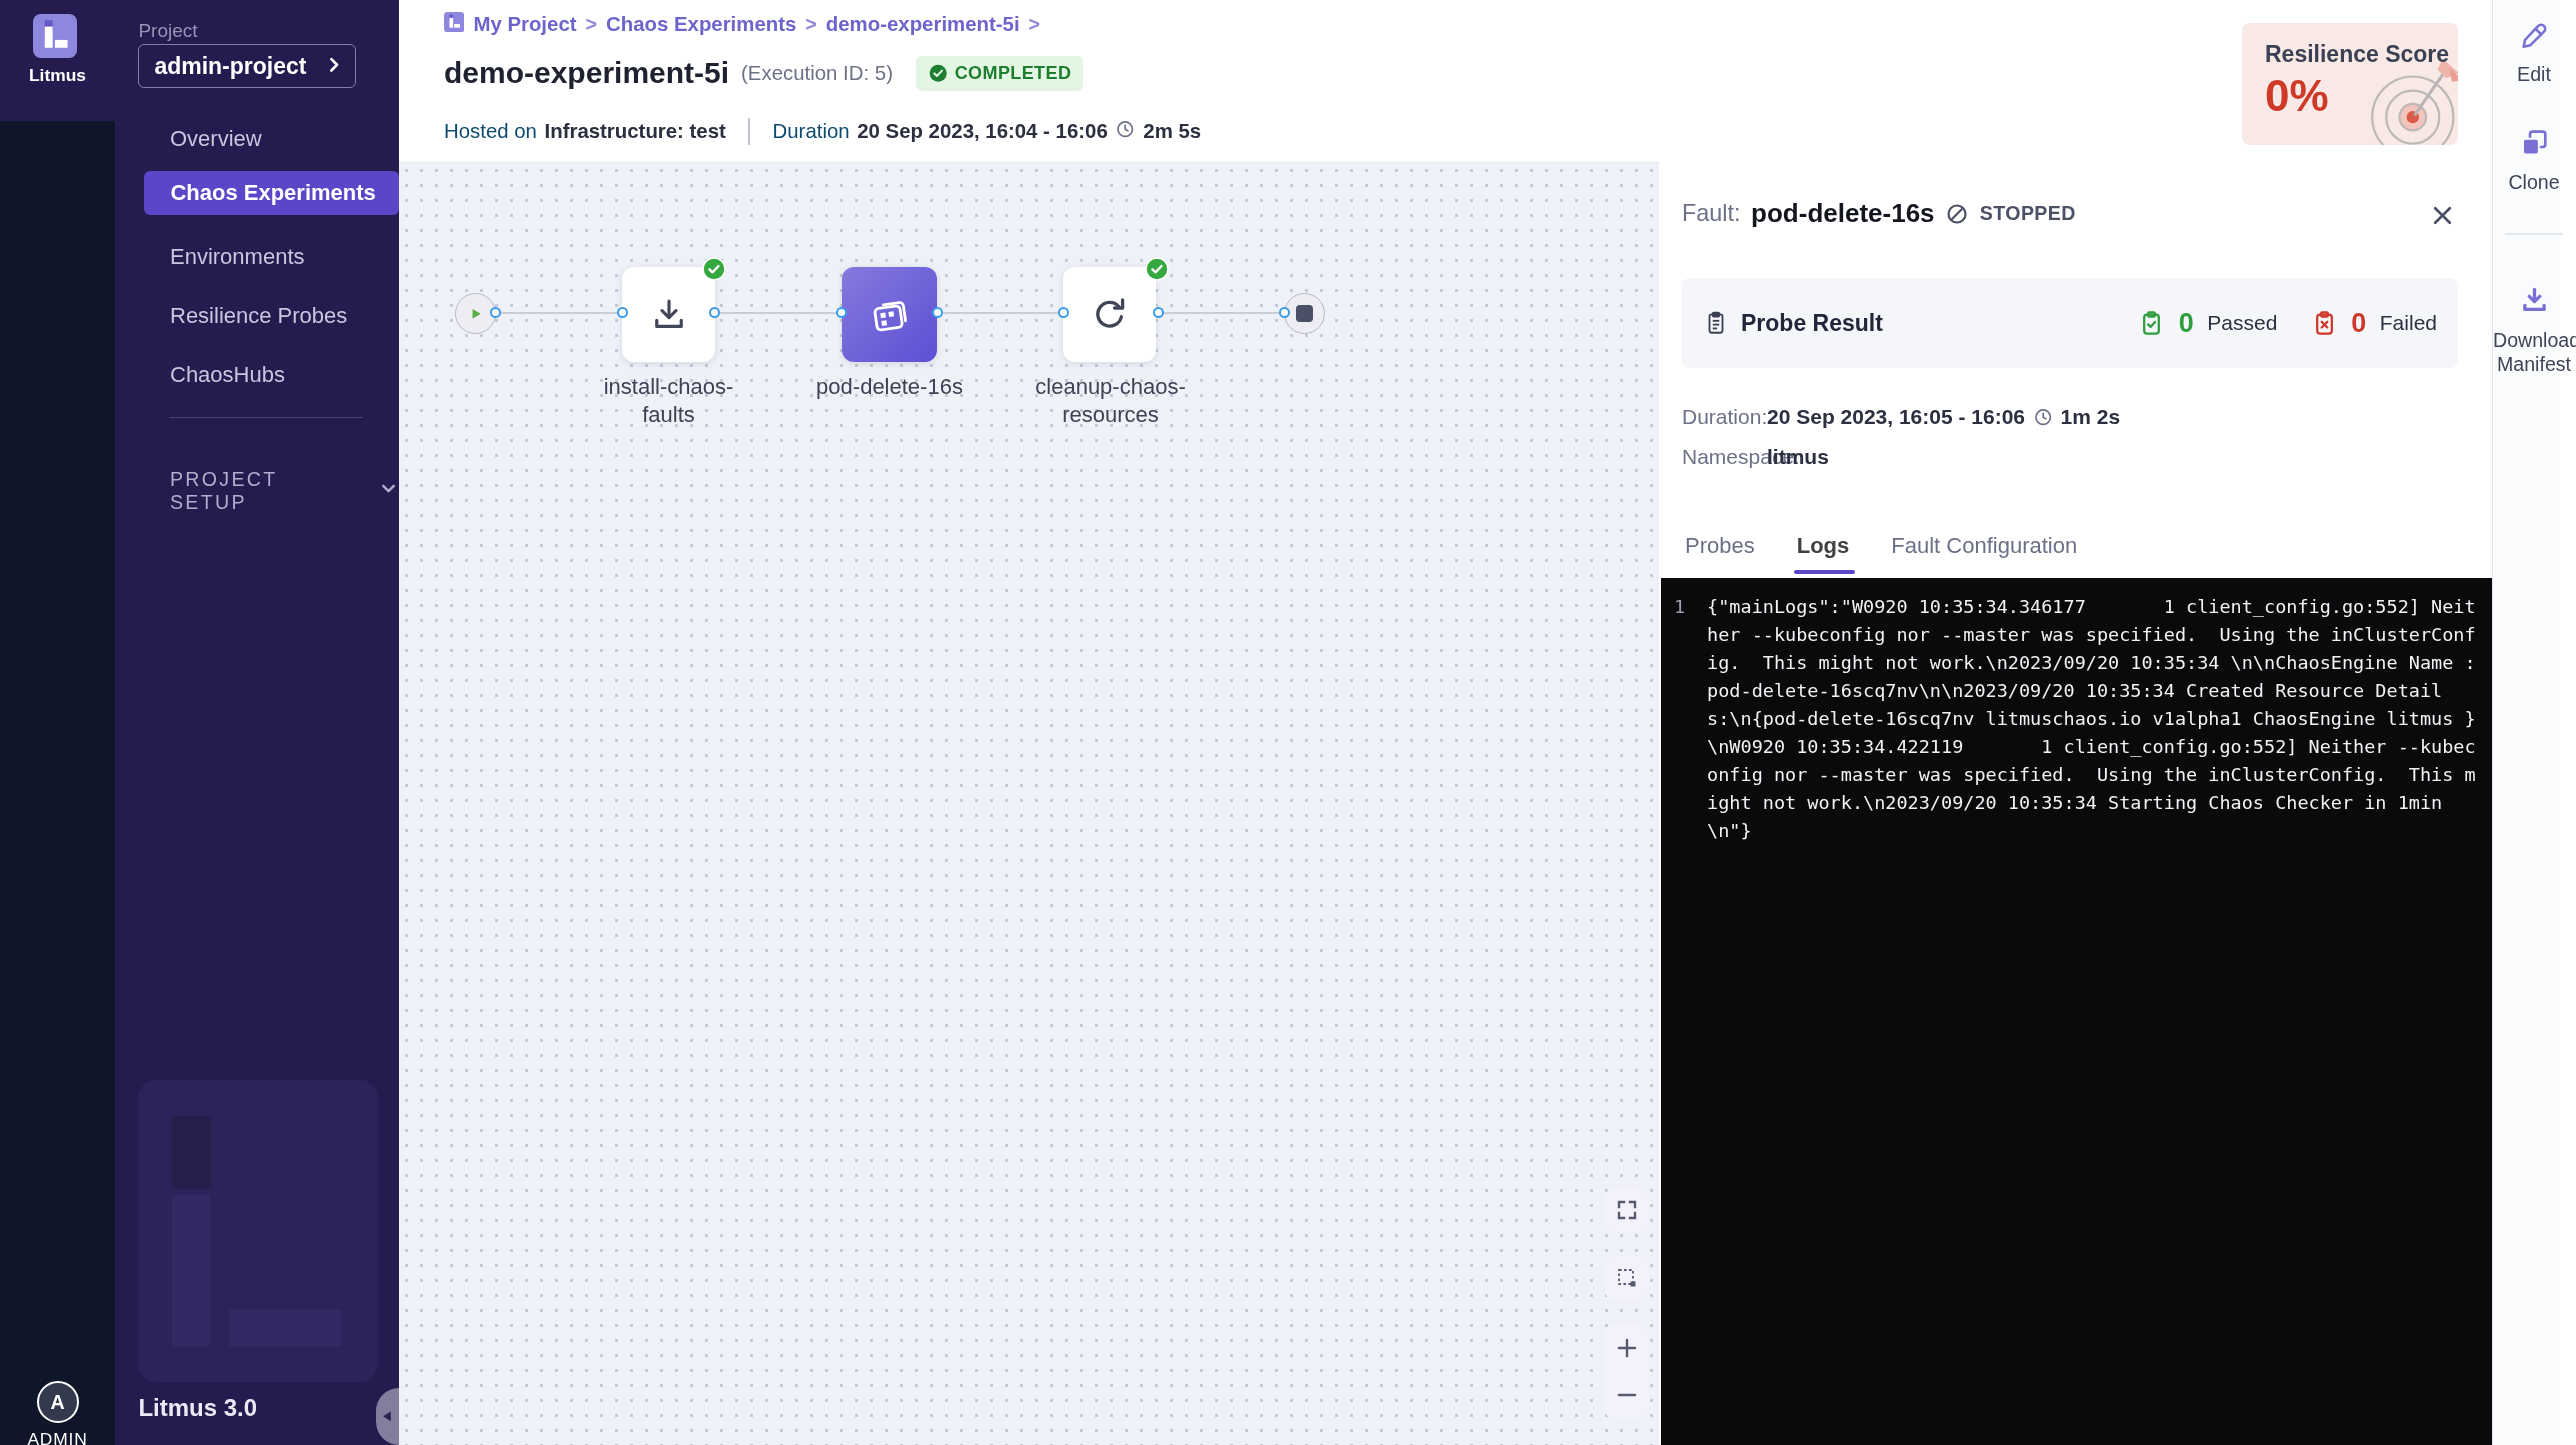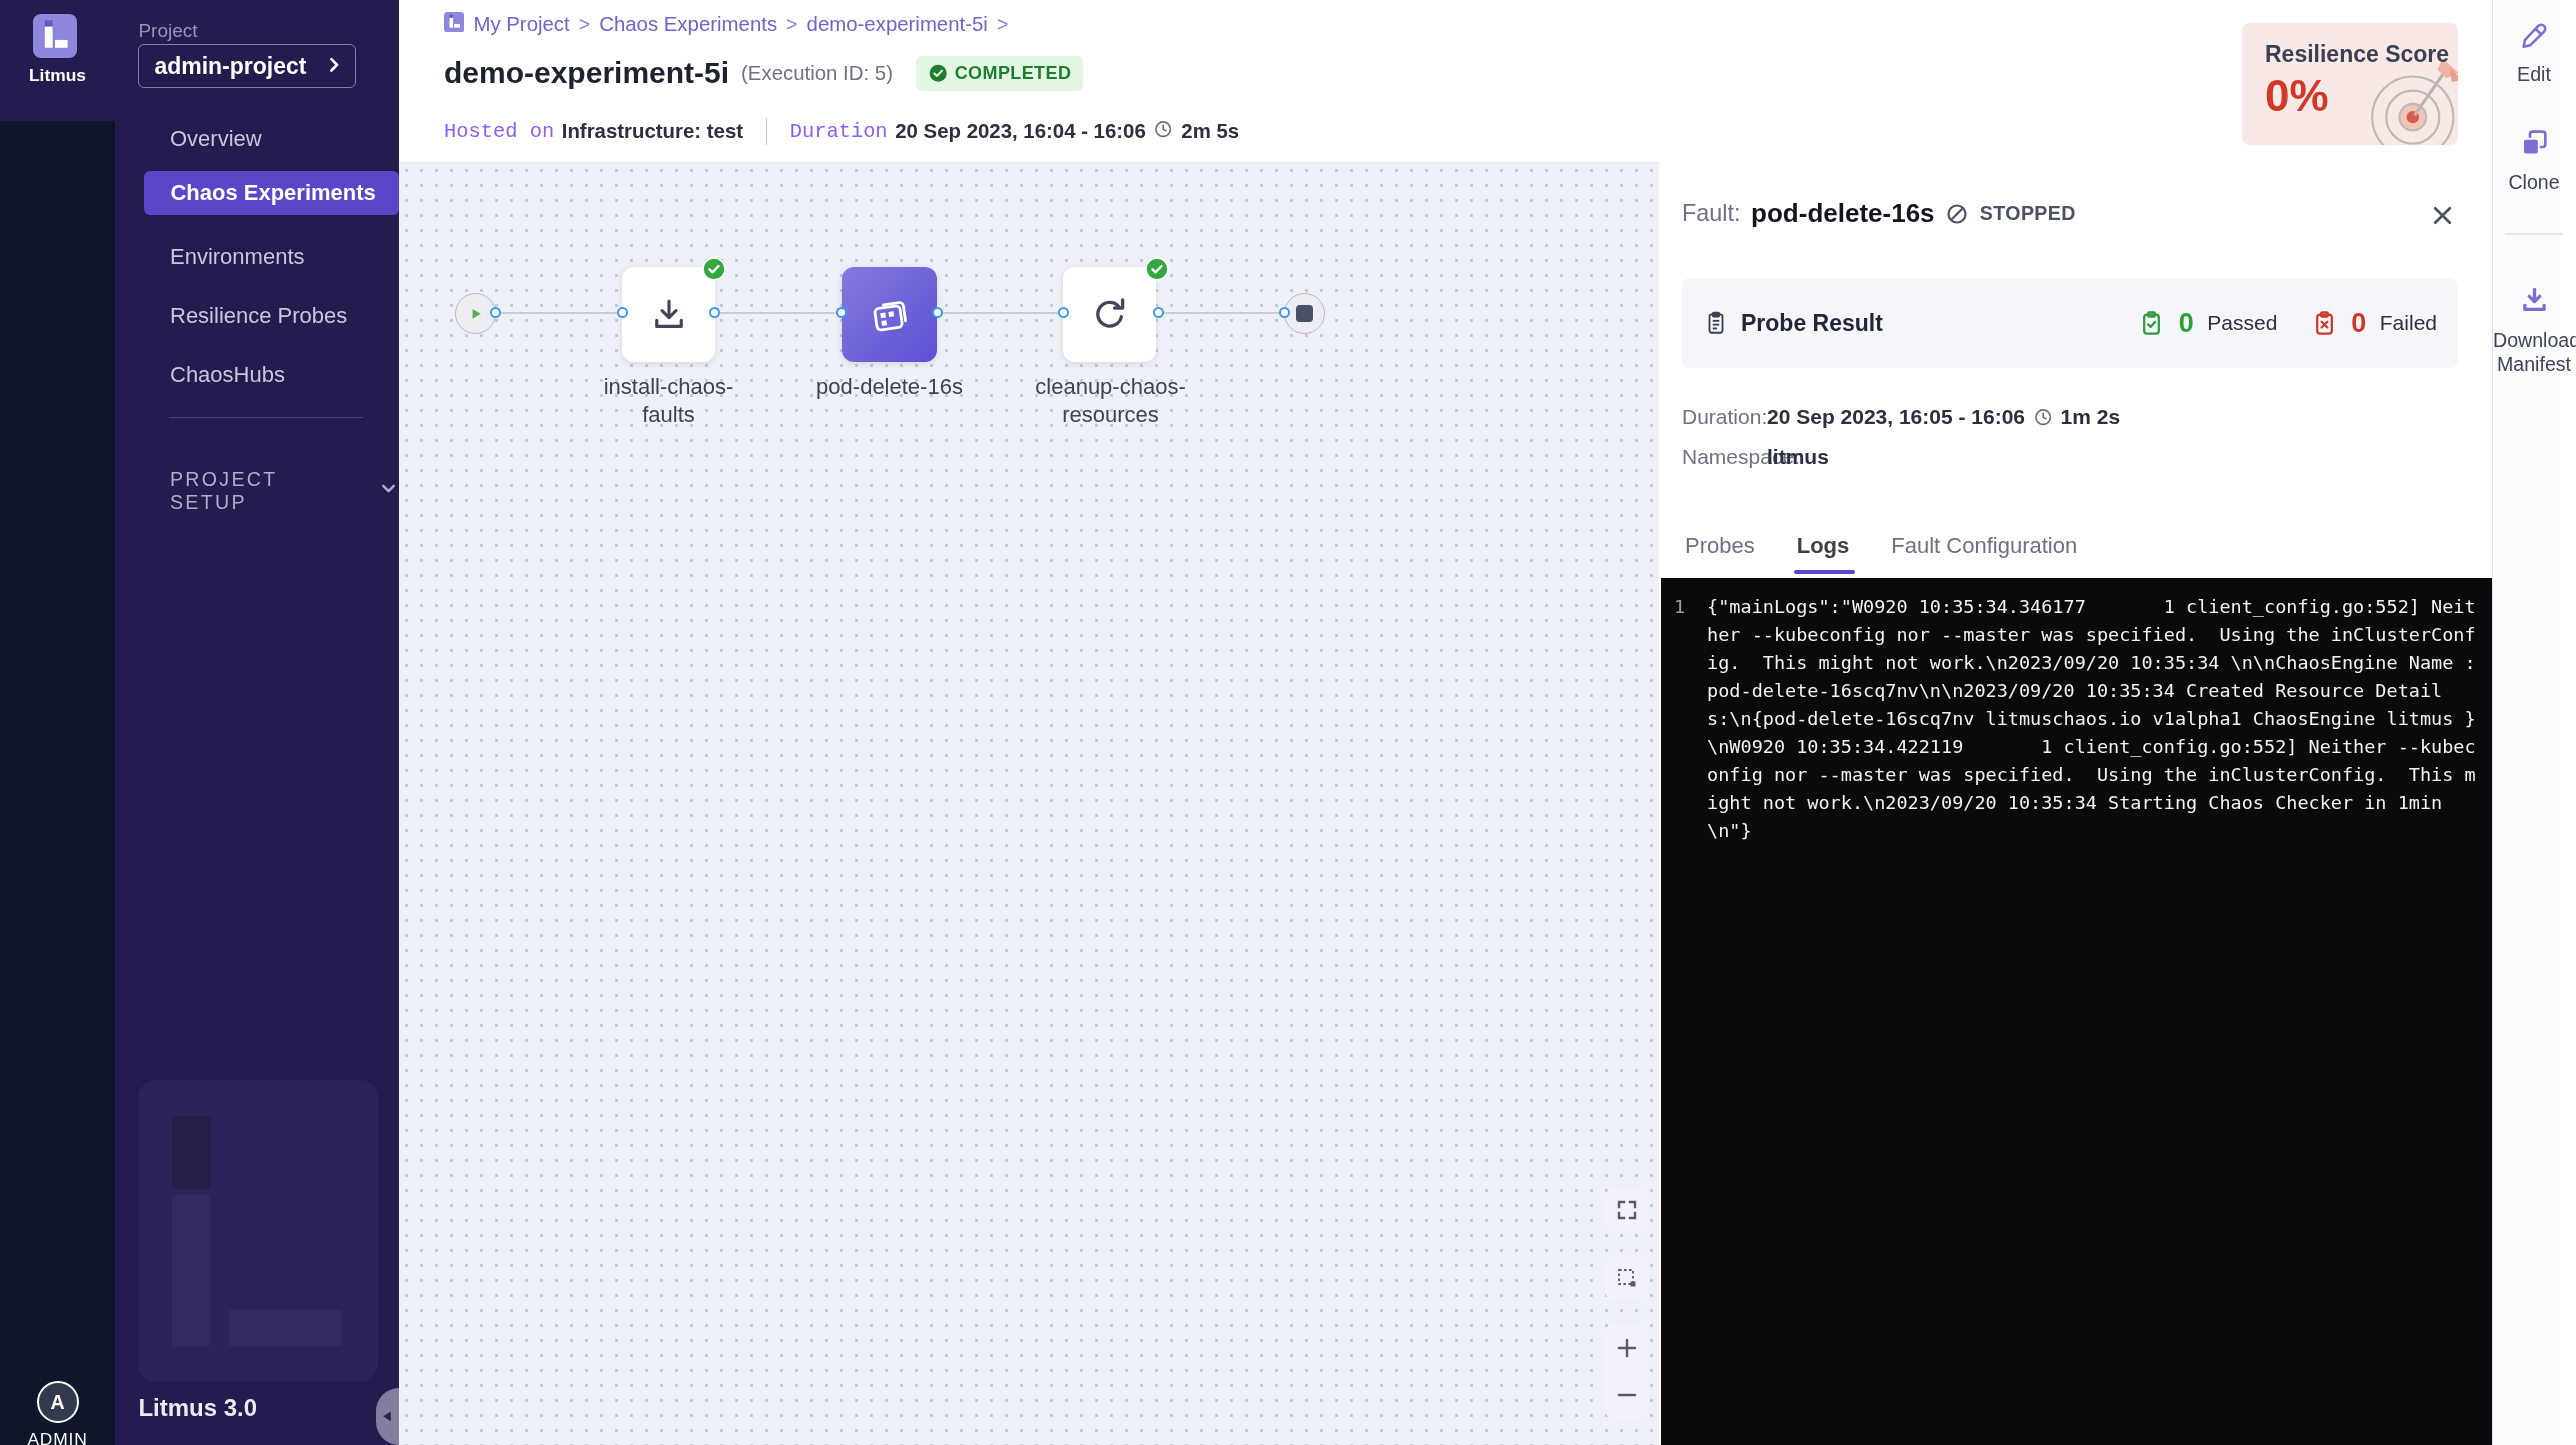--- a/index.html
+++ b/index.html
@@ -37,30 +37,30 @@
   .promo .b2{position:absolute;left:34px;top:115px;width:38px;height:151px;background:#332a63;}
   .promo .b3{position:absolute;left:91px;top:230px;width:112px;height:36px;background:#332a63;}
   .version{position:absolute;left:23.4px;top:1394px;color:#ece9f4;font-size:24px;font-weight:bold;}
   .collapse-btn{position:absolute;left:376px;top:1388px;width:23px;height:57px;background:#837d9e;
                 border-radius:30px 0 0 30px;display:flex;align-items:center;justify-content:center;cursor:pointer;}
 
   
   .content{position:absolute;left:399px;top:0;width:2093px;height:1446px;background:#ffffff;}
 
   .breadcrumb{position:absolute;left:45px;top:12px;display:flex;align-items:center;gap:9px;
-              font-size:20.4px;color:#6e64cb;}
+              font-size:20.4px;color:#6e64cb;font-weight:bold;}
   .crumb{cursor:pointer;}
   .crumb-sep{color:#8d85d4;font-size:19.6px;}
   .title-row{position:absolute;left:45px;top:56px;display:flex;align-items:center;gap:12px;}
   .page-title{font-size:30px;font-weight:bold;color:#1d2130;}
   .exec-id{font-size:20.4px;color:#6d7186;}
   .status-badge{display:flex;align-items:center;gap:6.8px;background:#e3f6e3;color:#1e7e2f;
                 font-size:18px;font-weight:bold;letter-spacing:0.4px;border-radius:6px;padding:6.8px 12px;margin-left:10.6px;}
   .meta-row{position:absolute;left:45px;top:118px;display:flex;align-items:center;gap:7.6px;font-size:20.4px;}
-  .meta-dim{color:#8b5cf6;font-family:Liberation Mono, monospace;}
+  .meta-dim{color:#0c4a6e;}
   .meta-strong{color:#2b2f40;font-weight:600;}
   .meta-divider{width:1.5px;height:27px;background:#c2c6d4;margin:0 15px;}
 
   .resilience-card{position:absolute;left:1843px;top:23.4px;width:216px;height:122px;background:#f8e9e6;
                    border-radius:7.6px;overflow:hidden;}
   .resilience-label{position:absolute;left:23px;top:18px;font-size:23px;font-weight:600;color:#3b4053;}
   .resilience-value{position:absolute;left:23px;top:48px;font-size:44px;font-weight:bold;color:#cf3a28;}
   .target-art{position:absolute;right:-6px;bottom:-10.6px;}
 
   

